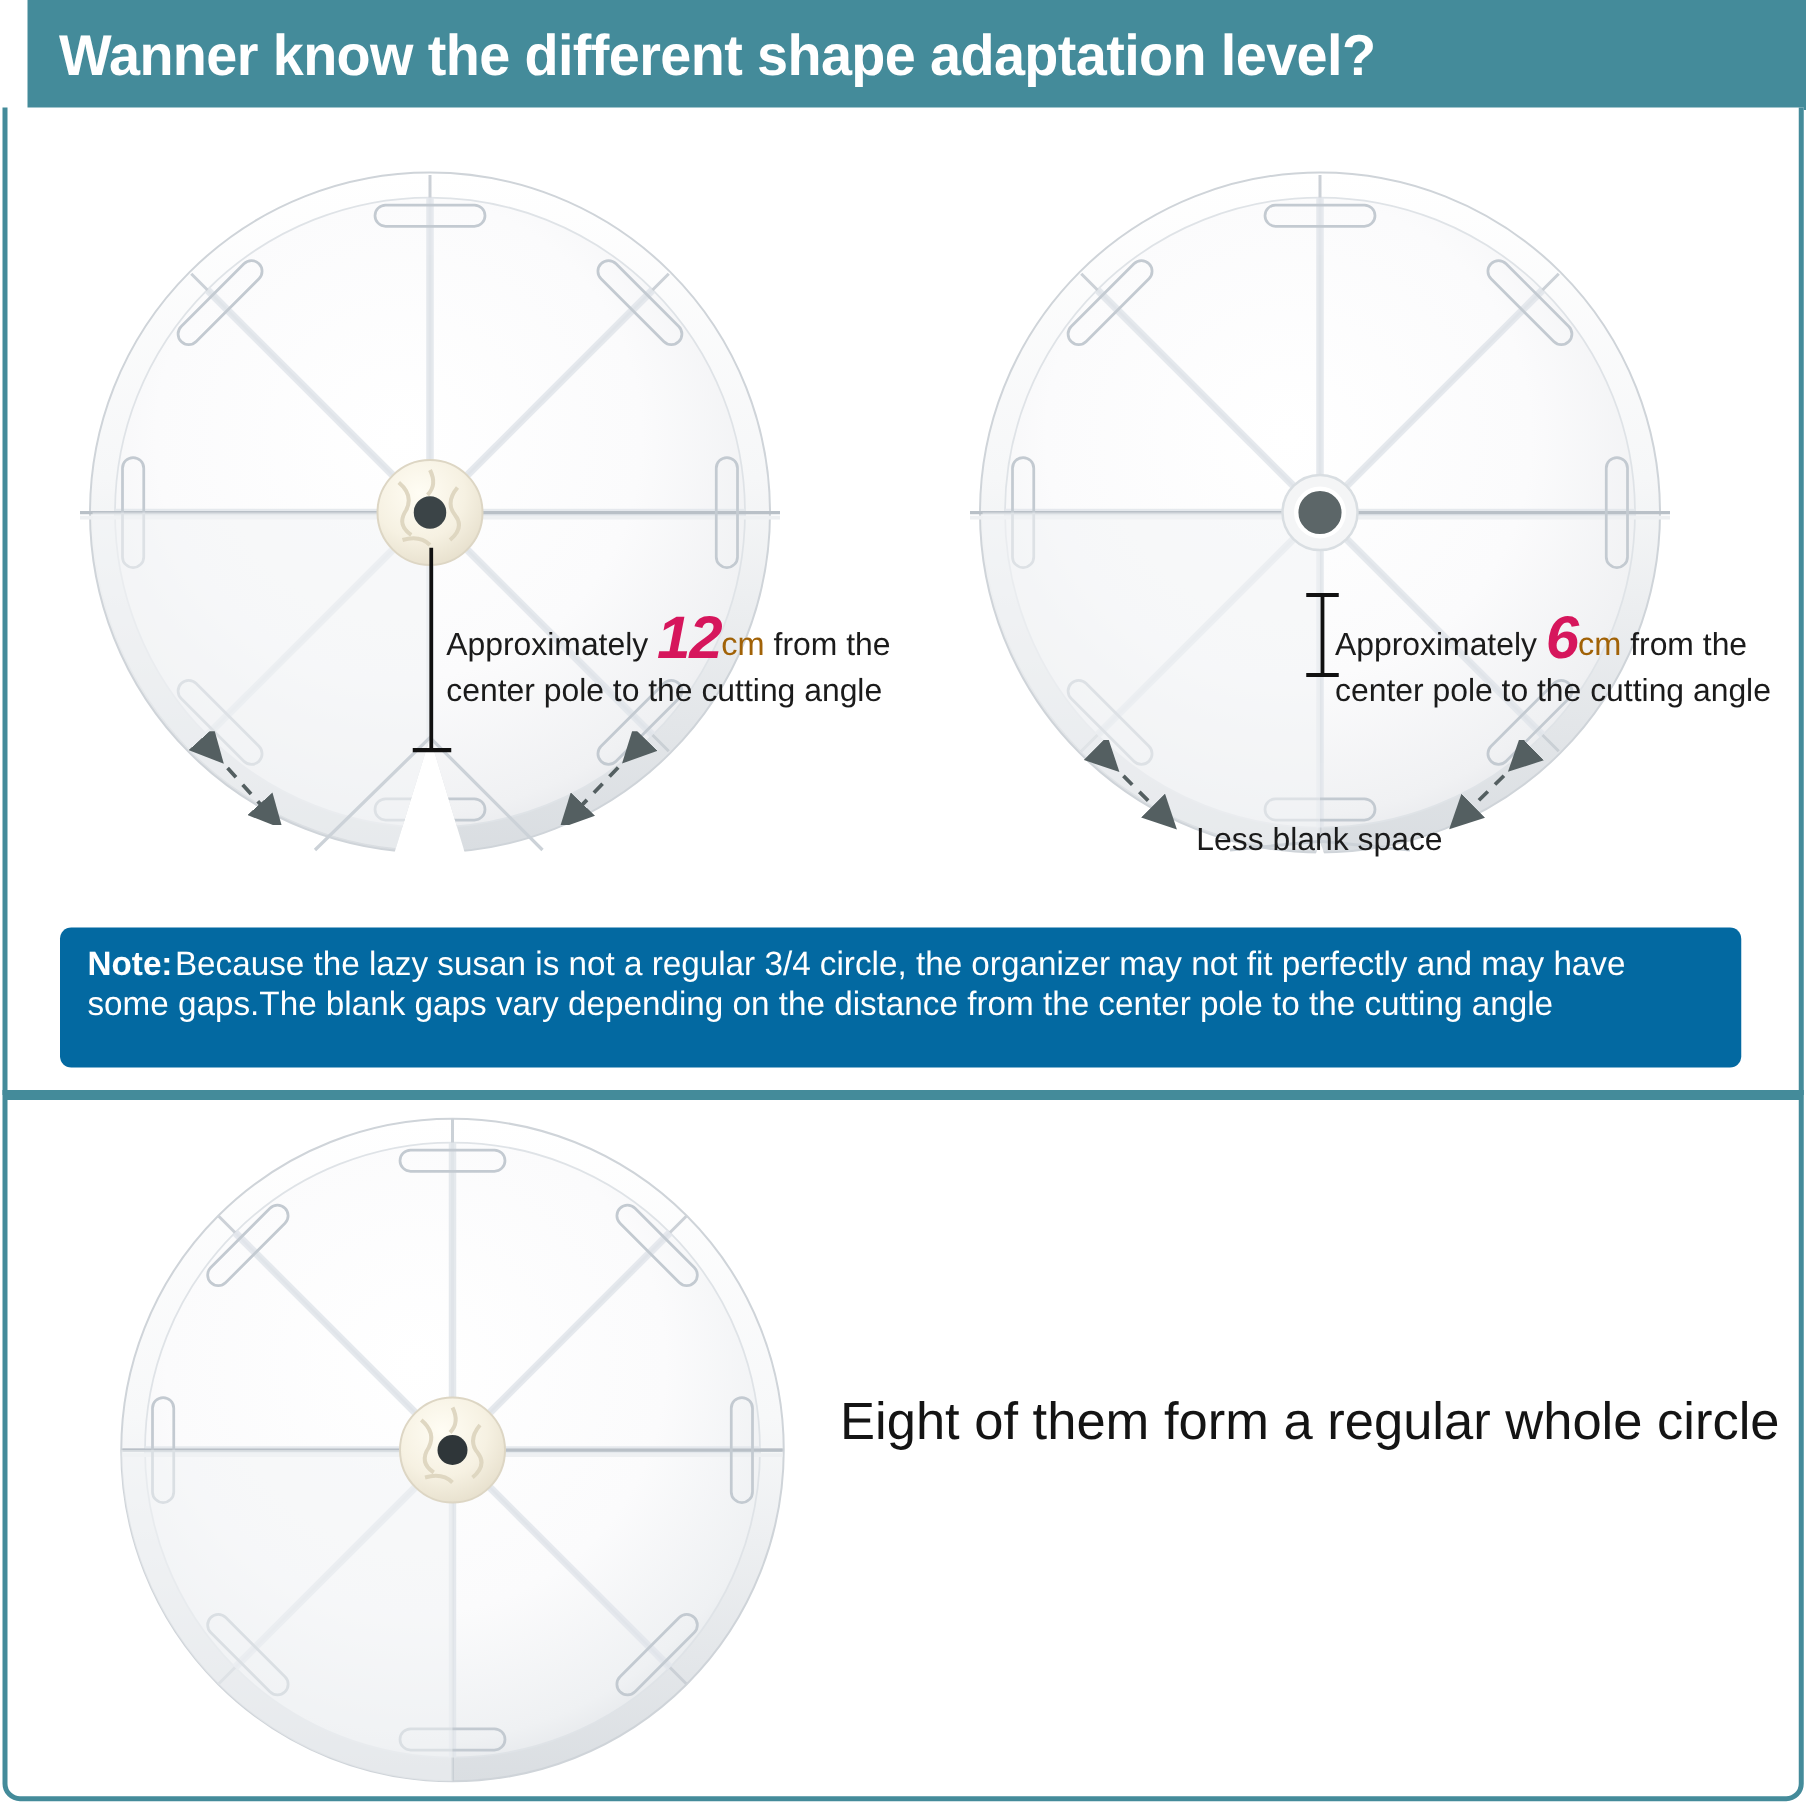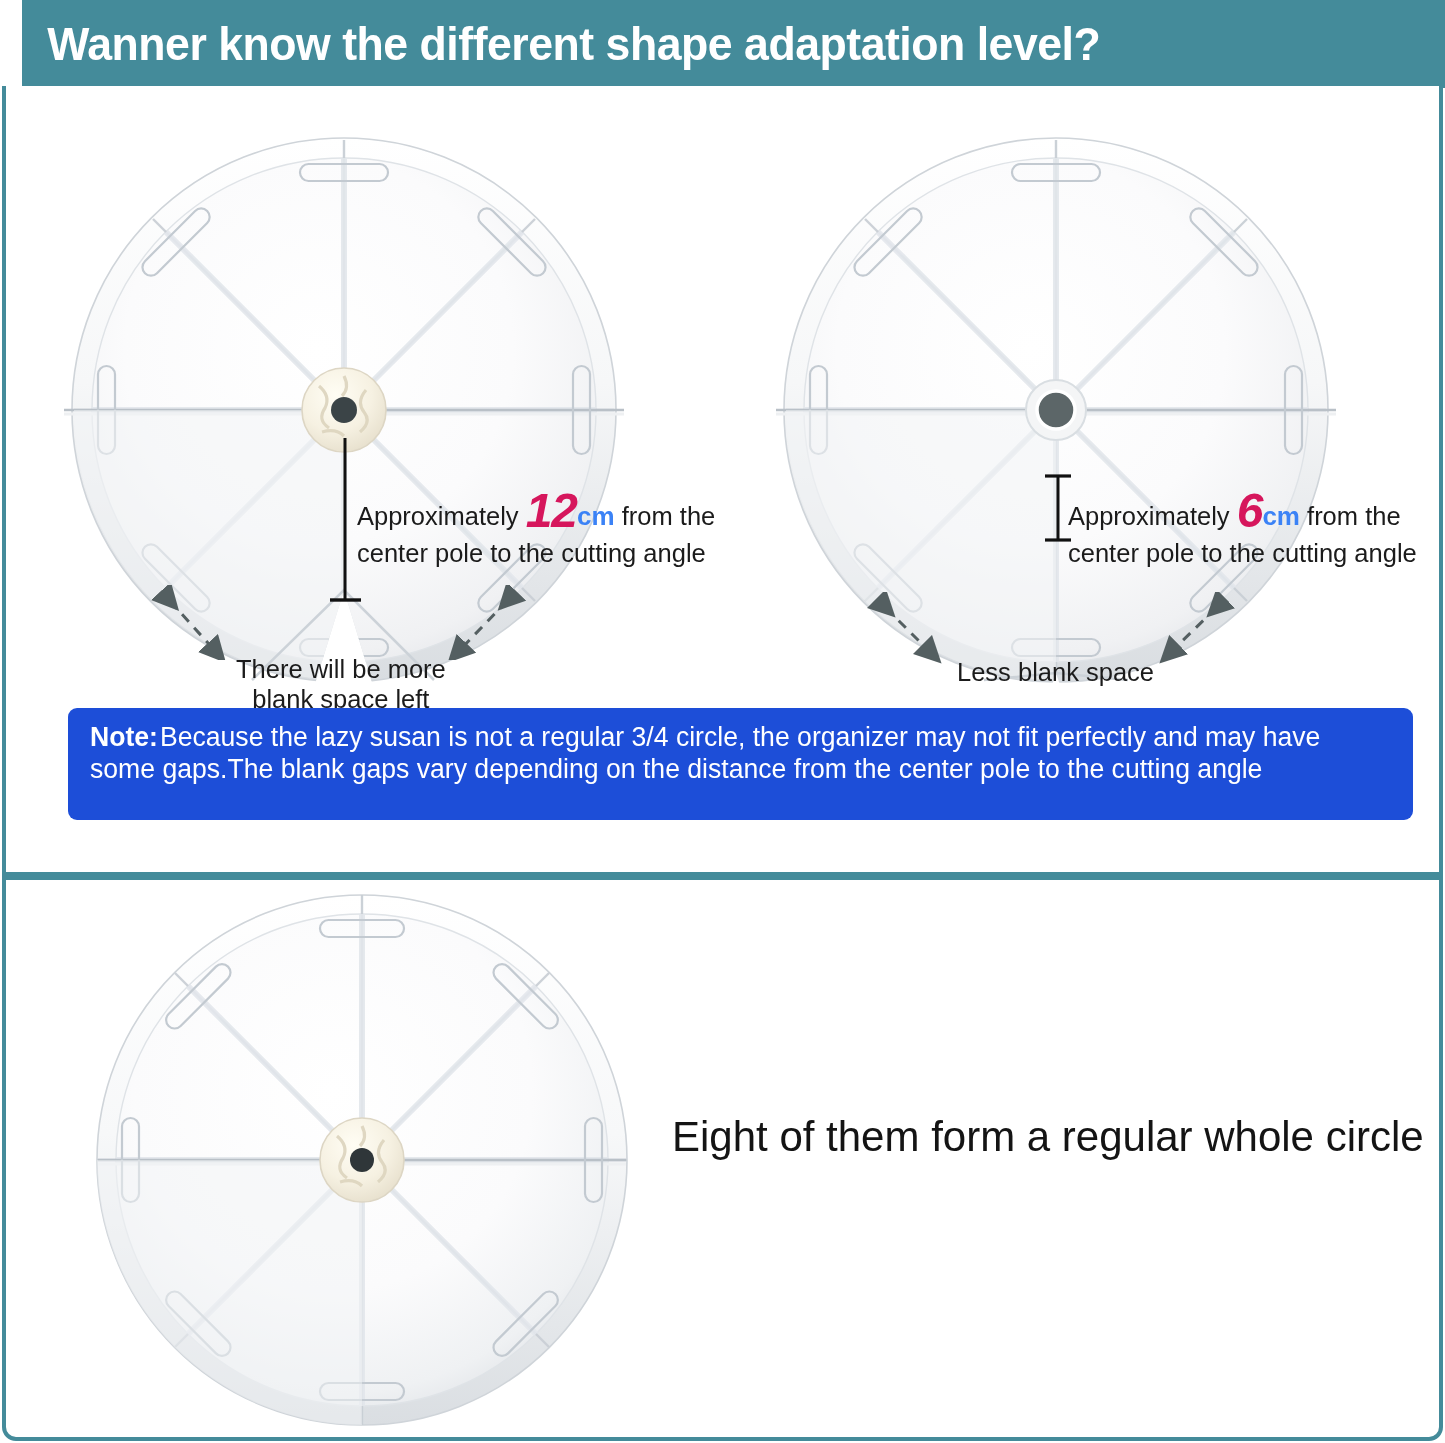--- a/index.html
+++ b/index.html
@@ -70,39 +70,38 @@
   }
   .annot .big {
     color: #d6165c;
     font-size: 48px;
     font-weight: bold;
     font-style: italic;
     letter-spacing: -1px;
     vertical-align: -2px;
   }
   .annot .unit {
-    color: #3b82f6;
+    color: #a16207;
     font-size: 26px;
-    font-weight: bold;
+    font-weight: normal;
   }
   .annot-center { text-align: center; }
 
   
   .note-box {
     position: absolute;
-    left: 48px; top: 708px;
+    left: 48px; top: 742px;
     width: 1345px;
     min-height: 112px;
-    background: #1d4ed8;
+    background: #0369a1;
     border-radius: 9px;
     padding: 14px 22px 12px 22px;
     color: #ffffff;
     font-size: 27px;
     line-height: 1.18;
-    margin-left: 20px;
   }
   .note-label {
     font-weight: bold;
     margin-right: 2px;
   }
   .note-body {
     display: inline;
   }
   .note-inner { transform: scaleX(0.985); transform-origin: left top; }
 
@@ -226,24 +225,20 @@
   <svg class="fig" style="left:150px; top:585px;" width="400" height="75">
     <defs>
       <marker id="ahL" markerWidth="9" markerHeight="9" refX="4.5" refY="4.5" orient="auto">
         <path d="M0,0 L9,4.5 L0,9 z" fill="#545f61"></path>
       </marker>
     </defs>
     <line x1="20" y1="16" x2="67" y2="68" stroke="#545f61" stroke-width="3" stroke-dasharray="10 8" marker-start="url(#ahL)" marker-end="url(#ahL)"></line>
     <line x1="357" y1="16" x2="307" y2="68" stroke="#545f61" stroke-width="3" stroke-dasharray="10 8" marker-start="url(#ahL)" marker-end="url(#ahL)"></line>
   </svg>
 
-  <div class="annot annot-center" style="left:236px; top:655px;">
-    <span>There will be more</span><br>
-    <span>blank space left</span>
-  </div>
 
   <div class="fig" style="left:736px; top:128px;">
     <svg width="640" height="560" viewBox="0 0 640 560">
       <defs>
         <radialGradient id="trayG2" cx="45%" cy="38%" r="70%">
           <stop offset="0%" stop-color="#ffffff"></stop>
           <stop offset="55%" stop-color="#fbfbfc"></stop>
           <stop offset="86%" stop-color="#f0f1f3"></stop>
           <stop offset="100%" stop-color="#e2e4e8"></stop>
         </radialGradient>

